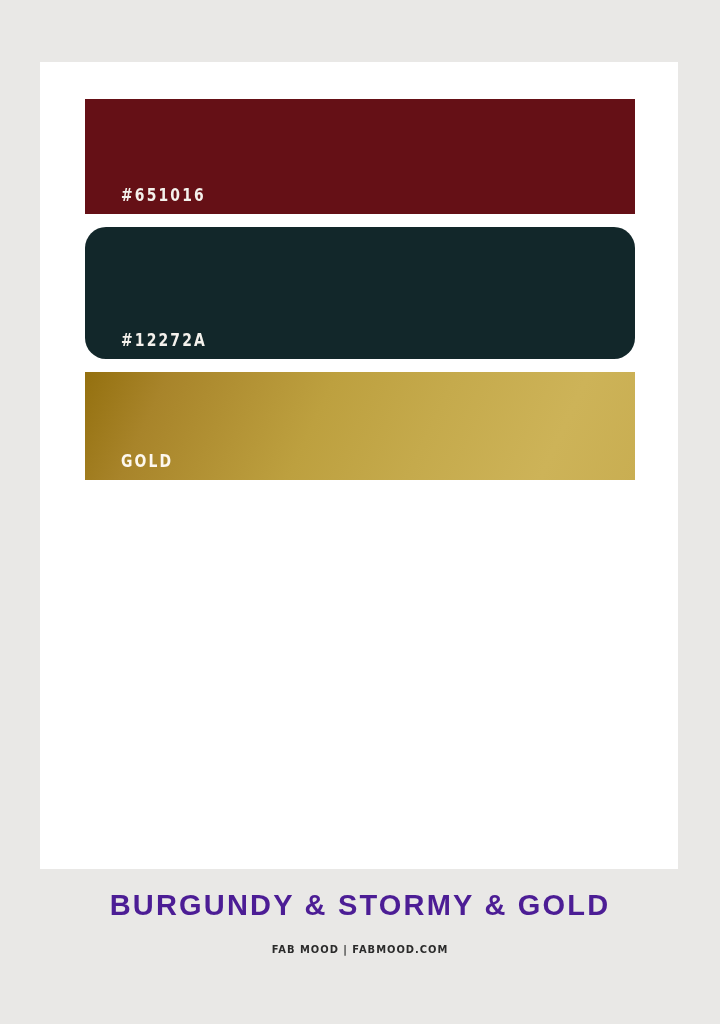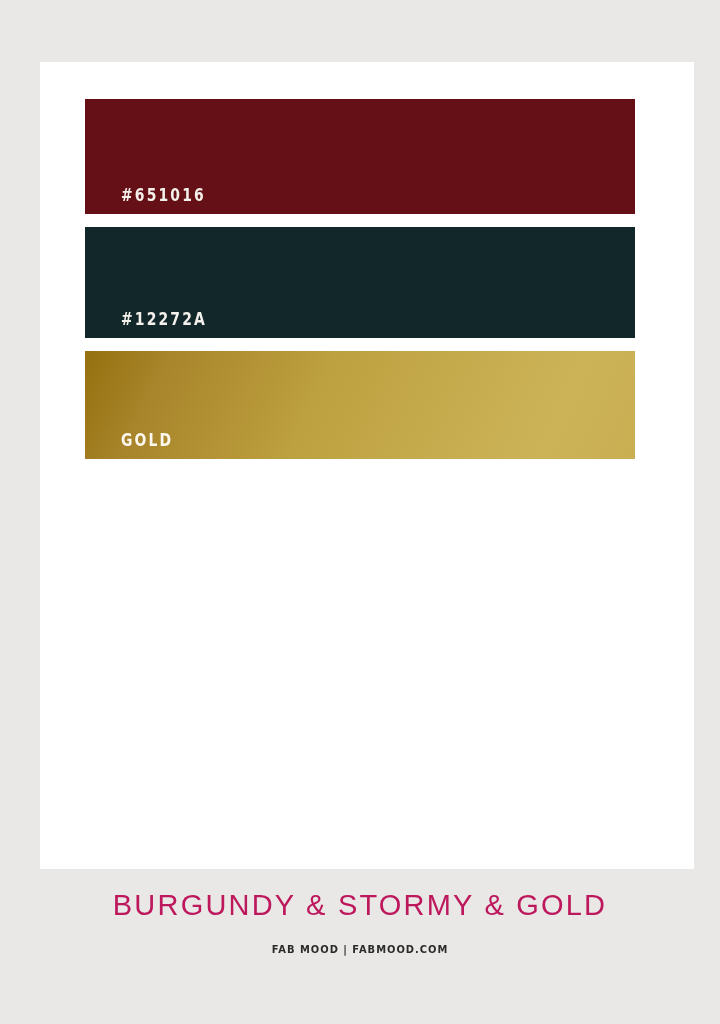--- a/index.html
+++ b/index.html
@@ -22,21 +22,20 @@
   }
 
   
   #card {
     position: absolute;
     left: 40px;
     top: 62px;
     width: 638px;
     height: 807px;
     background: #ffffff;
-    padding-left: 16px;
   }
 
   
   #swatch-stack {
     position: absolute;
     left: 45px;   
     top: 37px;    
     width: 550px;
     height: 725px;
   }
@@ -61,40 +60,40 @@
     letter-spacing: 2.6px;
     line-height: 1;
     white-space: nowrap;
     transform: scaleX(0.82);
     transform-origin: left bottom;
   }
 
   
   .sw-1 { height: 115px; }
   .sw-2 { height: 110px; }
-  .sw-3 { height: 111px; }
+  .sw-3 { height: 132px; border-radius: 21px; }
   .sw-4 { height: 110px; }
   .sw-5 { height: 110px; }
   .sw-6 { height: 108px; }
 
   
   #caption {
     position: absolute;
     left: 0;
     top: 890px;
     width: 720px;
     text-align: center;
   }
 
   #palette-title {
     font-family: "Liberation Sans", sans-serif;
     font-size: 29px;
-    font-weight: 400;
+    font-weight: 700;
     letter-spacing: 2.2px;
-    color: #be185d;
+    color: #4c1d95;
     line-height: 1.1;
     white-space: nowrap;
   }
 
   #palette-credit {
     margin-top: 21px;
     font-family: "DejaVu Sans", sans-serif;
     font-size: 11px;
     font-weight: bold;
     letter-spacing: 1.1px;

